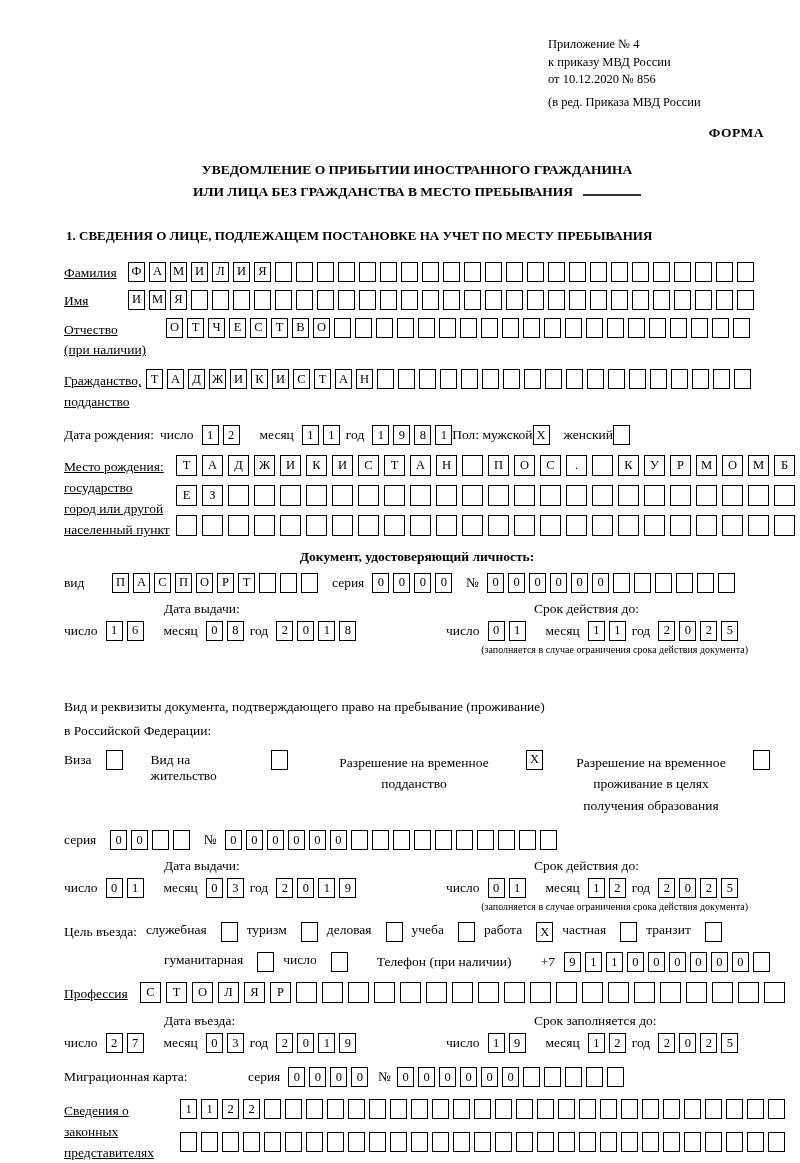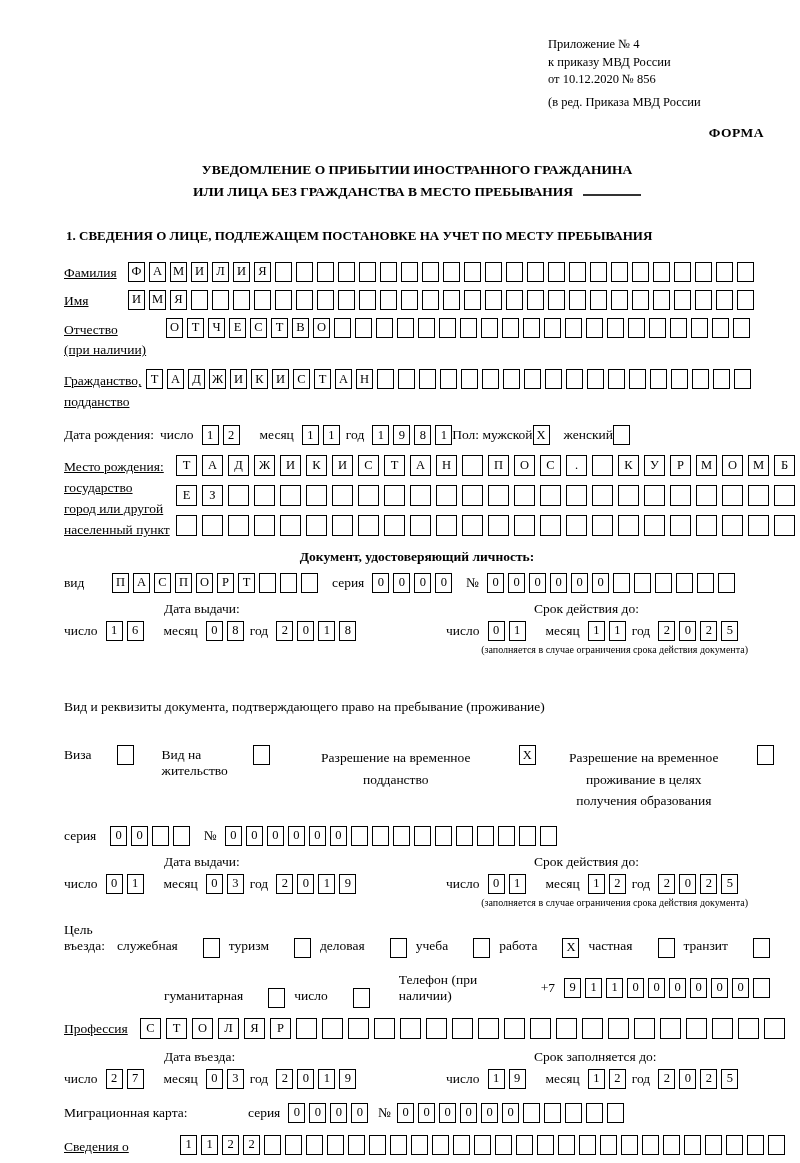--- a/index.html
+++ b/index.html
@@ -27,21 +27,21 @@
   .gap20{margin-left:20px;}
   .dlabel{margin-right:2px;}
   .dgroup{display:inline-flex;align-items:center;gap:6px;justify-content:center;}
   .date2col{display:flex;margin-bottom:2px;}
   .dcol-left{width:382px;}
   .dhead-left{margin-left:100px;margin-bottom:4px;}
   .dhead-right{margin-left:88px;margin-bottom:4px;}
   .dfoot{text-align:right;font-size:10px;padding-right:22px;margin:3px 0 10px;}
   .para{line-height:1.8;margin-bottom:4px;margin-top:40px;}
   .optrow{display:flex;align-items:flex-start;gap:14px;margin:6px 0 14px;}
-  .opt{display:flex;align-items:flex-start;gap:25px;margin-top:20px;}
+  .opt{display:flex;align-items:flex-start;gap:14px;}
   .opt .olabel{padding-top:2px;}
   .optc{text-align:center;line-height:1.6;}
   .wrap190{width:196px;}
   .wrap175{width:176px;}
   .purpose-row{display:flex;align-items:center;gap:9px;margin-bottom:10px;flex-wrap:nowrap;}
   .indent100{margin-left:100px;}
   .mr6{margin-right:6px;}
 </style>
 </head>
 <body>
@@ -416,20 +416,21 @@
             <span class="cell">2</span>
             <span class="cell">5</span>
           </span>
       </span>
     </div>
   </div>
   <div class="dfoot">(заполняется в случае ограничения срока действия документа)</div>
 
   <div class="para">
     <div>Вид и реквизиты документа, подтверждающего право на пребывание (проживание)</div>
+    <div>в Российской Федерации:</div>
   </div>
 
   <div class="optrow">
     <span class="opt">
       <span class="olabel">Виза</span>
       <span class="cells">
           <span class="cell"></span>
         </span>
     </span>
     <span class="opt" style="margin-left:14px">

